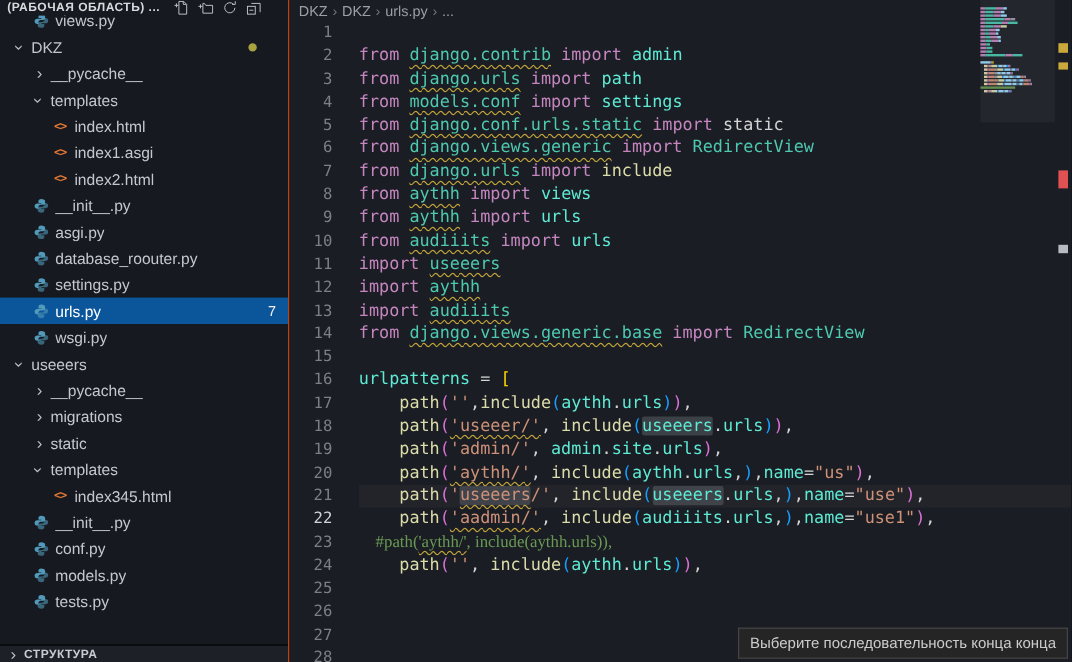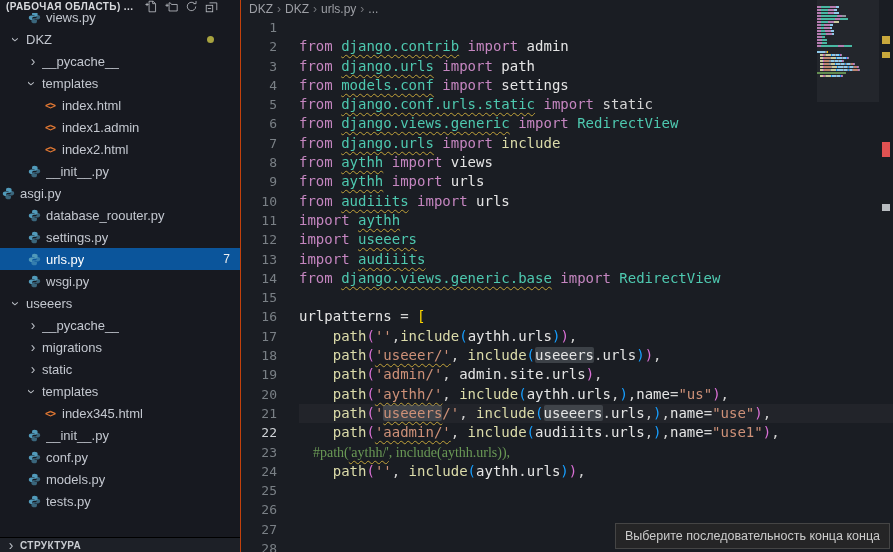--- a/index.html
+++ b/index.html
@@ -48,21 +48,21 @@
   .lnum.active{color:#d0d4d8;}
   .code{position:absolute;left:58px;top:0;right:0;}
   .cline{height:19.3px;line-height:19.3px;white-space:pre;cursor:text;
          font-family:"DejaVu Sans Mono",monospace;font-size:14px;color:#d4d4d4;}
   .cline.activeline{background:rgba(255,255,255,.035);}
 
   
   .tk.kw{color:#C586C0;}
   .tk.ns{color:#4EC9B0;}
   .tk.cls{color:#4EC9B0;}
-  .tk.var{color:#e5e5e5;}
+  .tk.var{color:#5eead4;}
   .tk.fn{color:#DCDCAA;}
   .tk.str{color:#CE9178;}
   .tk.cm{color:#6A9955;font-family:Liberation Serif, serif;}
   .tk.pl{color:#d4d4d4;}
   .tk.b1{color:#FFD700;}
   .tk.b2{color:#DA70D6;}
   .tk.b3{color:#179FFF;}
   .tk.w{text-decoration-line:underline;text-decoration-style:wavy;
         text-decoration-color:#c2a33a;text-decoration-thickness:1px;text-underline-offset:3px;}
   .tk.hl{background:rgba(99,104,110,.48);border-radius:2px;}
@@ -143,38 +143,38 @@
         <div class="trow" style="padding-left: 42px;">
           <span class="ficon">
             <span class="html-glyph">&lt;&gt;</span>
           </span>
           <span class="tlabel">index.html</span>
         </div>
         <div class="trow" style="padding-left: 42px;">
           <span class="ficon">
             <span class="html-glyph">&lt;&gt;</span>
           </span>
-          <span class="tlabel">index1.admin</span>
+          <span class="tlabel">index1.asgi</span>
         </div>
         <div class="trow" style="padding-left: 42px;">
           <span class="ficon">
             <span class="html-glyph">&lt;&gt;</span>
           </span>
           <span class="tlabel">index2.html</span>
         </div>
         <div class="trow" style="padding-left: 26px;">
           <span class="ficon">
             <svg width="13" height="13" viewBox="0 0 16 16">
               <path fill="#519aba" d="M7.9 1C5.7 1 5 2 5 3.2V5h3v.6H3.8C2.2 5.6 1 6.6 1 8.3S2.2 11 3.8 11H5V9.3C5 8 6 7 7.3 7h2.5c1.1 0 2-.9 2-2V3.2C11.8 2 10.4 1 7.9 1z"></path>
               <path fill="#519aba" opacity=".6" d="M8.1 15c2.2 0 2.9-1 2.9-2.2V11H8v-.6h4.2c1.6 0 2.8-1 2.8-2.7S13.8 5 12.2 5H11v1.7C11 8 10 9 8.7 9H6.2c-1.1 0-2 .9-2 2v1.8C4.2 14 5.6 15 8.1 15z"></path>
             </svg>
           </span>
           <span class="tlabel">__init__.py</span>
         </div>
-        <div class="trow" style="">
+        <div class="trow" style="padding-left: 26px;">
           <span class="ficon">
             <svg width="13" height="13" viewBox="0 0 16 16">
               <path fill="#519aba" d="M7.9 1C5.7 1 5 2 5 3.2V5h3v.6H3.8C2.2 5.6 1 6.6 1 8.3S2.2 11 3.8 11H5V9.3C5 8 6 7 7.3 7h2.5c1.1 0 2-.9 2-2V3.2C11.8 2 10.4 1 7.9 1z"></path>
               <path fill="#519aba" opacity=".6" d="M8.1 15c2.2 0 2.9-1 2.9-2.2V11H8v-.6h4.2c1.6 0 2.8-1 2.8-2.7S13.8 5 12.2 5H11v1.7C11 8 10 9 8.7 9H6.2c-1.1 0-2 .9-2 2v1.8C4.2 14 5.6 15 8.1 15z"></path>
             </svg>
           </span>
           <span class="tlabel">asgi.py</span>
         </div>
         <div class="trow" style="padding-left: 26px;">
           <span class="ficon">
@@ -329,22 +329,22 @@
           <div class="cline"></div>
           <div class="cline"><span class="tk kw">from </span><span class="tk ns w">django.contrib</span><span class="tk kw"> import </span><span class="tk var">admin</span></div>
           <div class="cline"><span class="tk kw">from </span><span class="tk ns w">django.urls</span><span class="tk kw"> import </span><span class="tk var">path</span></div>
           <div class="cline"><span class="tk kw">from </span><span class="tk ns w">models.conf</span><span class="tk kw"> import </span><span class="tk var">settings</span></div>
           <div class="cline"><span class="tk kw">from </span><span class="tk ns w">django.conf.urls.static</span><span class="tk kw"> import </span><span class="tk pl">static</span></div>
           <div class="cline"><span class="tk kw">from </span><span class="tk ns w">django.views.generic</span><span class="tk kw"> import </span><span class="tk cls">RedirectView</span></div>
           <div class="cline"><span class="tk kw">from </span><span class="tk ns w">django.urls</span><span class="tk kw"> import </span><span class="tk fn">include</span></div>
           <div class="cline"><span class="tk kw">from </span><span class="tk ns w">aythh</span><span class="tk kw"> import </span><span class="tk var">views</span></div>
           <div class="cline"><span class="tk kw">from </span><span class="tk ns w">aythh</span><span class="tk kw"> import </span><span class="tk var">urls</span></div>
           <div class="cline"><span class="tk kw">from </span><span class="tk ns w">audiiits</span><span class="tk kw"> import </span><span class="tk var">urls</span></div>
+          <div class="cline"><span class="tk kw">import </span><span class="tk ns w">useeers</span></div>
           <div class="cline"><span class="tk kw">import </span><span class="tk ns w">aythh</span></div>
-          <div class="cline"><span class="tk kw">import </span><span class="tk ns w">useeers</span></div>
           <div class="cline"><span class="tk kw">import </span><span class="tk ns w">audiiits</span></div>
           <div class="cline"><span class="tk kw">from </span><span class="tk ns w">django.views.generic.base</span><span class="tk kw"> import </span><span class="tk cls">RedirectView</span></div>
           <div class="cline"></div>
           <div class="cline"><span class="tk var">urlpatterns</span><span class="tk pl"> = </span><span class="tk b1">[</span></div>
           <div class="cline"><span class="tk pl">    </span><span class="tk fn">path</span><span class="tk b2">(</span><span class="tk str">''</span><span class="tk pl">,</span><span class="tk fn">include</span><span class="tk b3">(</span><span class="tk var">aythh</span><span class="tk pl">.</span><span class="tk var">urls</span><span class="tk b3">)</span><span class="tk b2">)</span><span class="tk pl">,</span></div>
           <div class="cline"><span class="tk pl">    </span><span class="tk fn">path</span><span class="tk b2">(</span><span class="tk str w">'useeer/'</span><span class="tk pl">, </span><span class="tk fn">include</span><span class="tk b3">(</span><span class="tk var hl">useeers</span><span class="tk pl">.</span><span class="tk var">urls</span><span class="tk b3">)</span><span class="tk b2">)</span><span class="tk pl">,</span></div>
           <div class="cline"><span class="tk pl">    </span><span class="tk fn">path</span><span class="tk b2">(</span><span class="tk str">'admin/'</span><span class="tk pl">, </span><span class="tk var">admin</span><span class="tk pl">.</span><span class="tk var">site</span><span class="tk pl">.</span><span class="tk var">urls</span><span class="tk b2">)</span><span class="tk pl">,</span></div>
           <div class="cline"><span class="tk pl">    </span><span class="tk fn">path</span><span class="tk b2">(</span><span class="tk str w">'aythh/'</span><span class="tk pl">, </span><span class="tk fn">include</span><span class="tk b3">(</span><span class="tk var">aythh</span><span class="tk pl">.</span><span class="tk var">urls</span><span class="tk pl">,</span><span class="tk b3">)</span><span class="tk pl">,</span><span class="tk var">name</span><span class="tk pl">=</span><span class="tk str">"us"</span><span class="tk b2">)</span><span class="tk pl">,</span></div>
           <div class="cline activeline"><span class="tk pl">    </span><span class="tk fn">path</span><span class="tk b2">(</span><span class="tk str">'</span><span class="tk str w hl">useeers</span><span class="tk str">/'</span><span class="tk pl">, </span><span class="tk fn">include</span><span class="tk b3">(</span><span class="tk var hl">useeers</span><span class="tk pl">.</span><span class="tk var">urls</span><span class="tk pl">,</span><span class="tk b3">)</span><span class="tk pl">,</span><span class="tk var">name</span><span class="tk pl">=</span><span class="tk str">"use"</span><span class="tk b2">)</span><span class="tk pl">,</span></div>
           <div class="cline"><span class="tk pl">    </span><span class="tk fn">path</span><span class="tk b2">(</span><span class="tk str w">'aadmin/'</span><span class="tk pl">, </span><span class="tk fn">include</span><span class="tk b3">(</span><span class="tk var">audiiits</span><span class="tk pl">.</span><span class="tk var">urls</span><span class="tk pl">,</span><span class="tk b3">)</span><span class="tk pl">,</span><span class="tk var">name</span><span class="tk pl">=</span><span class="tk str">"use1"</span><span class="tk b2">)</span><span class="tk pl">,</span></div>

